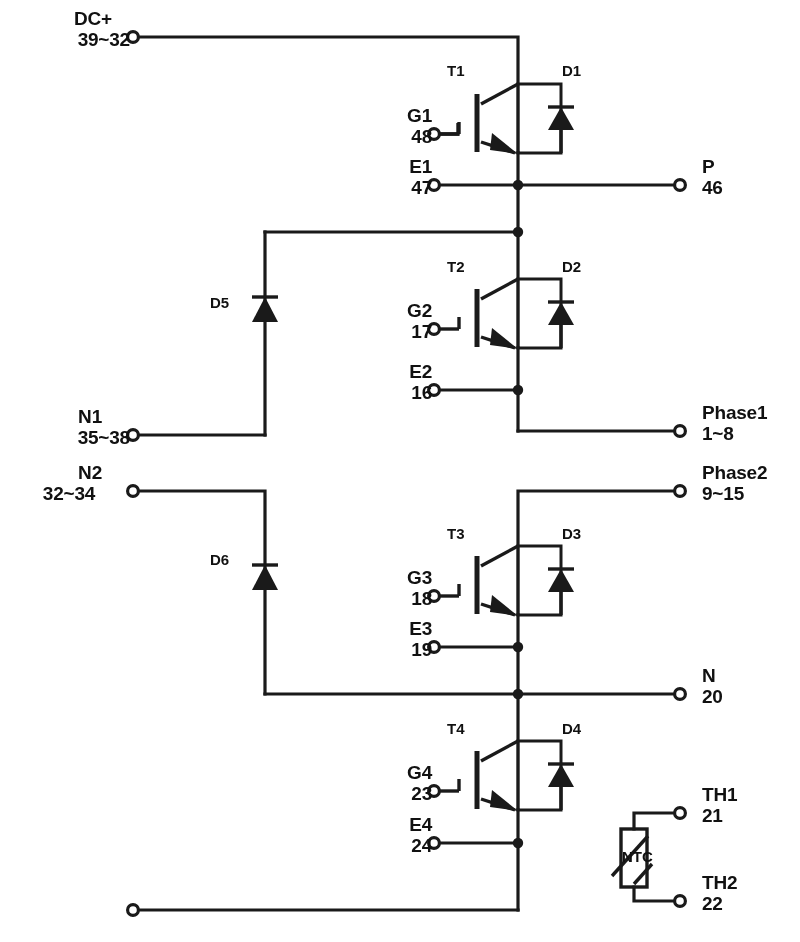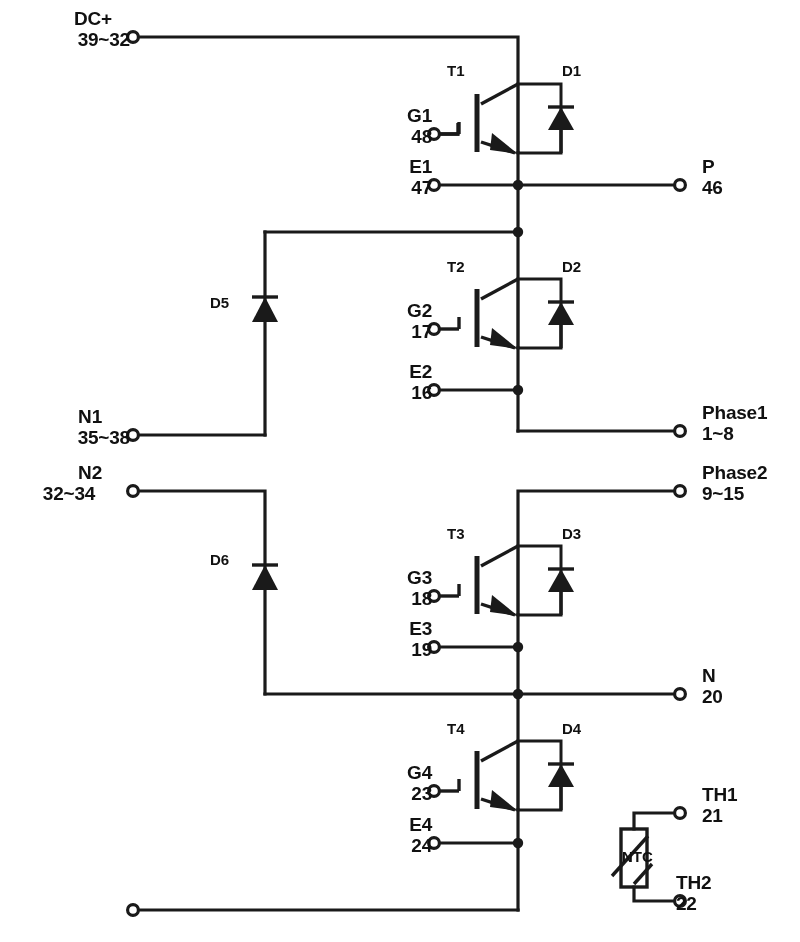--- a/index.html
+++ b/index.html
@@ -295,21 +295,21 @@
   <div class="lbl two-line lbl-right" style="left:694px; top:156px;"><span style="display:block;">P</span><span style="display:block;">46</span></div>
 
   <div class="lbl two-line lbl-right" style="left:694px; top:402px;"><span style="display:block;">Phase1</span><span style="display:block;">1~8</span></div>
 
   <div class="lbl two-line lbl-right" style="left:694px; top:462px;"><span style="display:block;">Phase2</span><span style="display:block;">9~15</span></div>
 
   <div class="lbl two-line lbl-right" style="left:694px; top:665px;"><span style="display:block;">N</span><span style="display:block;">20</span></div>
 
   <div class="lbl two-line lbl-right" style="left:694px; top:784px;"><span style="display:block;">TH1</span><span style="display:block;">21</span></div>
 
-  <div class="lbl two-line lbl-right" style="left:668px; top:872px;"><span style="display:block;">TH2</span><span style="display:block;">22</span></div>
+  <div class="lbl two-line lbl-right" style="left:694px; top:872px;"><span style="display:block;">TH2</span><span style="display:block;">22</span></div>
 
   <div class="devlbl" style="left:447px; top:62px;">T1</div>
   <div class="devlbl" style="left:562px; top:62px;">D1</div>
 
   <div class="devlbl" style="left:447px; top:258px;">T2</div>
   <div class="devlbl" style="left:562px; top:258px;">D2</div>
 
   <div class="devlbl" style="left:447px; top:525px;">T3</div>
   <div class="devlbl" style="left:562px; top:525px;">D3</div>
 

